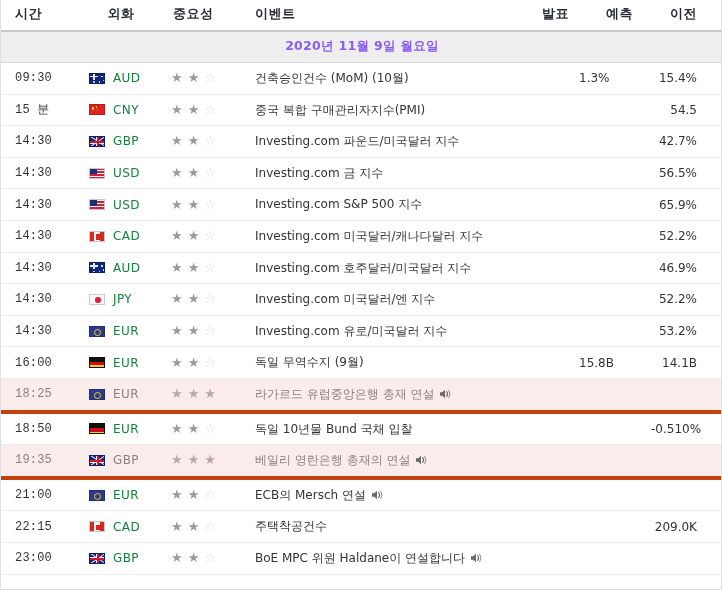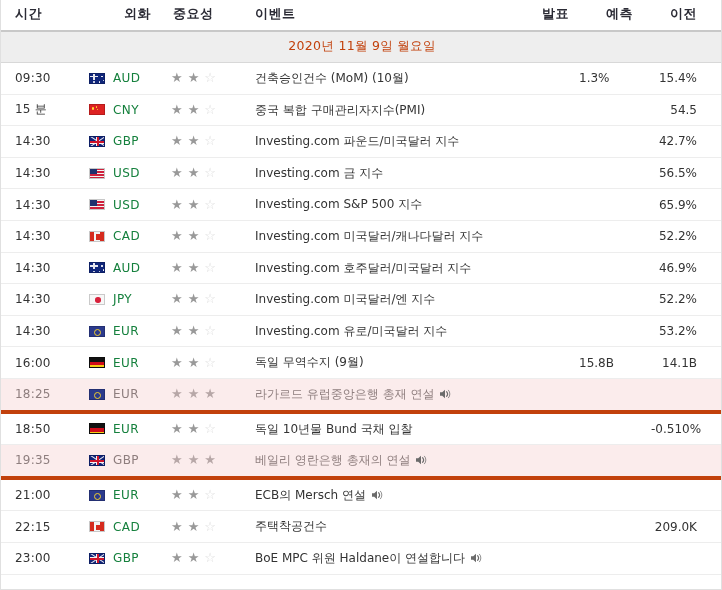--- a/index.html
+++ b/index.html
@@ -37,55 +37,55 @@
     font-size: 13px;
     font-weight: bold;
     color: #2b2b35;
     letter-spacing: .5px;
     padding: 5px 0 7px 0;
     background: #ffffff;
     border-bottom: 2px solid #c8c8c8;
     white-space: nowrap;
   }
   th.h-time  { text-align: left; padding-left: 14px; }
-  th.h-cur   { text-align: right; padding-left: 12px;}
+  th.h-cur   { text-align: center; padding-left: 12px;}
   th.h-imp   { text-align: left; padding-left: 22px;}
   th.h-event { text-align: left; padding-left: 8px; }
   th.h-act   { text-align: right; padding-right: 10px; }
   th.h-fore  { text-align: right; padding-right: 18px; margin-top: 36px; }
   th.h-prev  { text-align: right; padding-right: 26px; }
 
   
   tr.datebar td {
     background: #eeeeee;
     border-bottom: 1px solid #d8d8d8;
     text-align: center;
     font-size: 12.5px;
-    font-weight: normal;
-    color: #c2410c;
+    font-weight: bold;
+    color: #8b5cf6;
     padding: 6px 0 7px 0;
     letter-spacing: .3px;
   }
 
   
   tbody tr.ev td {
     border-bottom: 1px solid #ededed;
     font-size: 12px;
     color: #333333;
     vertical-align: middle;
     padding-top: 6px;
     padding-bottom: 6px;
     background: #ffffff;
   }
   tbody tr.ev.hot td {
     background: #fbecec;
     color: #8e7e7e;
     border-bottom: 4px solid #c2410c;
   }
-  td.t-time  { padding-left: 14px; text-align: left; white-space: nowrap; letter-spacing: .2px;}
+  td.t-time  { padding-left: 14px; text-align: left; white-space: nowrap; letter-spacing: .2px; font-family: Liberation Mono, monospace;}
   td.t-cur   { padding-left: 10px; text-align: left; white-space: nowrap; }
   td.t-imp   { padding-left: 20px; text-align: left; white-space: nowrap; }
   td.t-event { padding-left: 8px; padding-right: 12px; text-align: left; line-height: 1.55; }
   td.t-act   { text-align: right; padding-right: 10px; white-space: nowrap; }
   td.t-fore  { text-align: left; padding-right: 18px; white-space: nowrap; }
   td.t-prev  { text-align: right; padding-right: 26px; white-space: nowrap; }
 
   
   .cur-wrap { display: flex; align-items: center; gap: 8px; }
   .code { font-size: 12px; color: #15803d; letter-spacing: .4px; }

